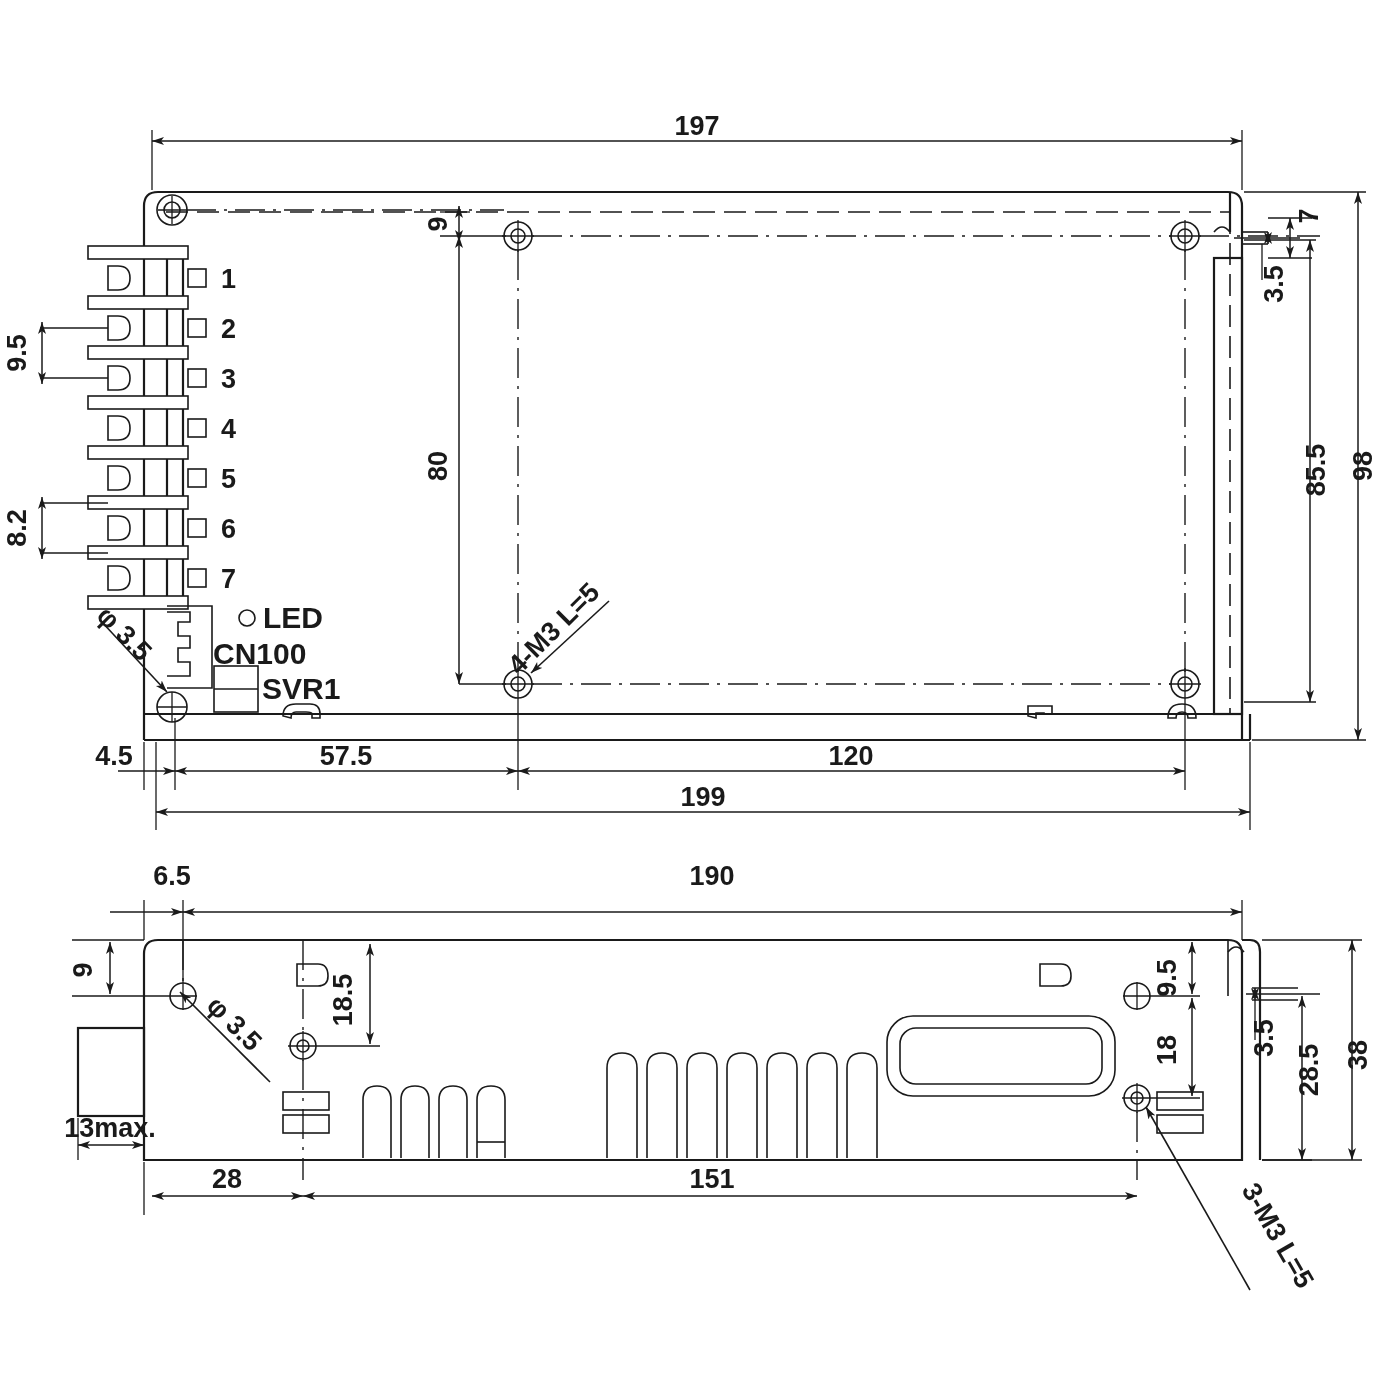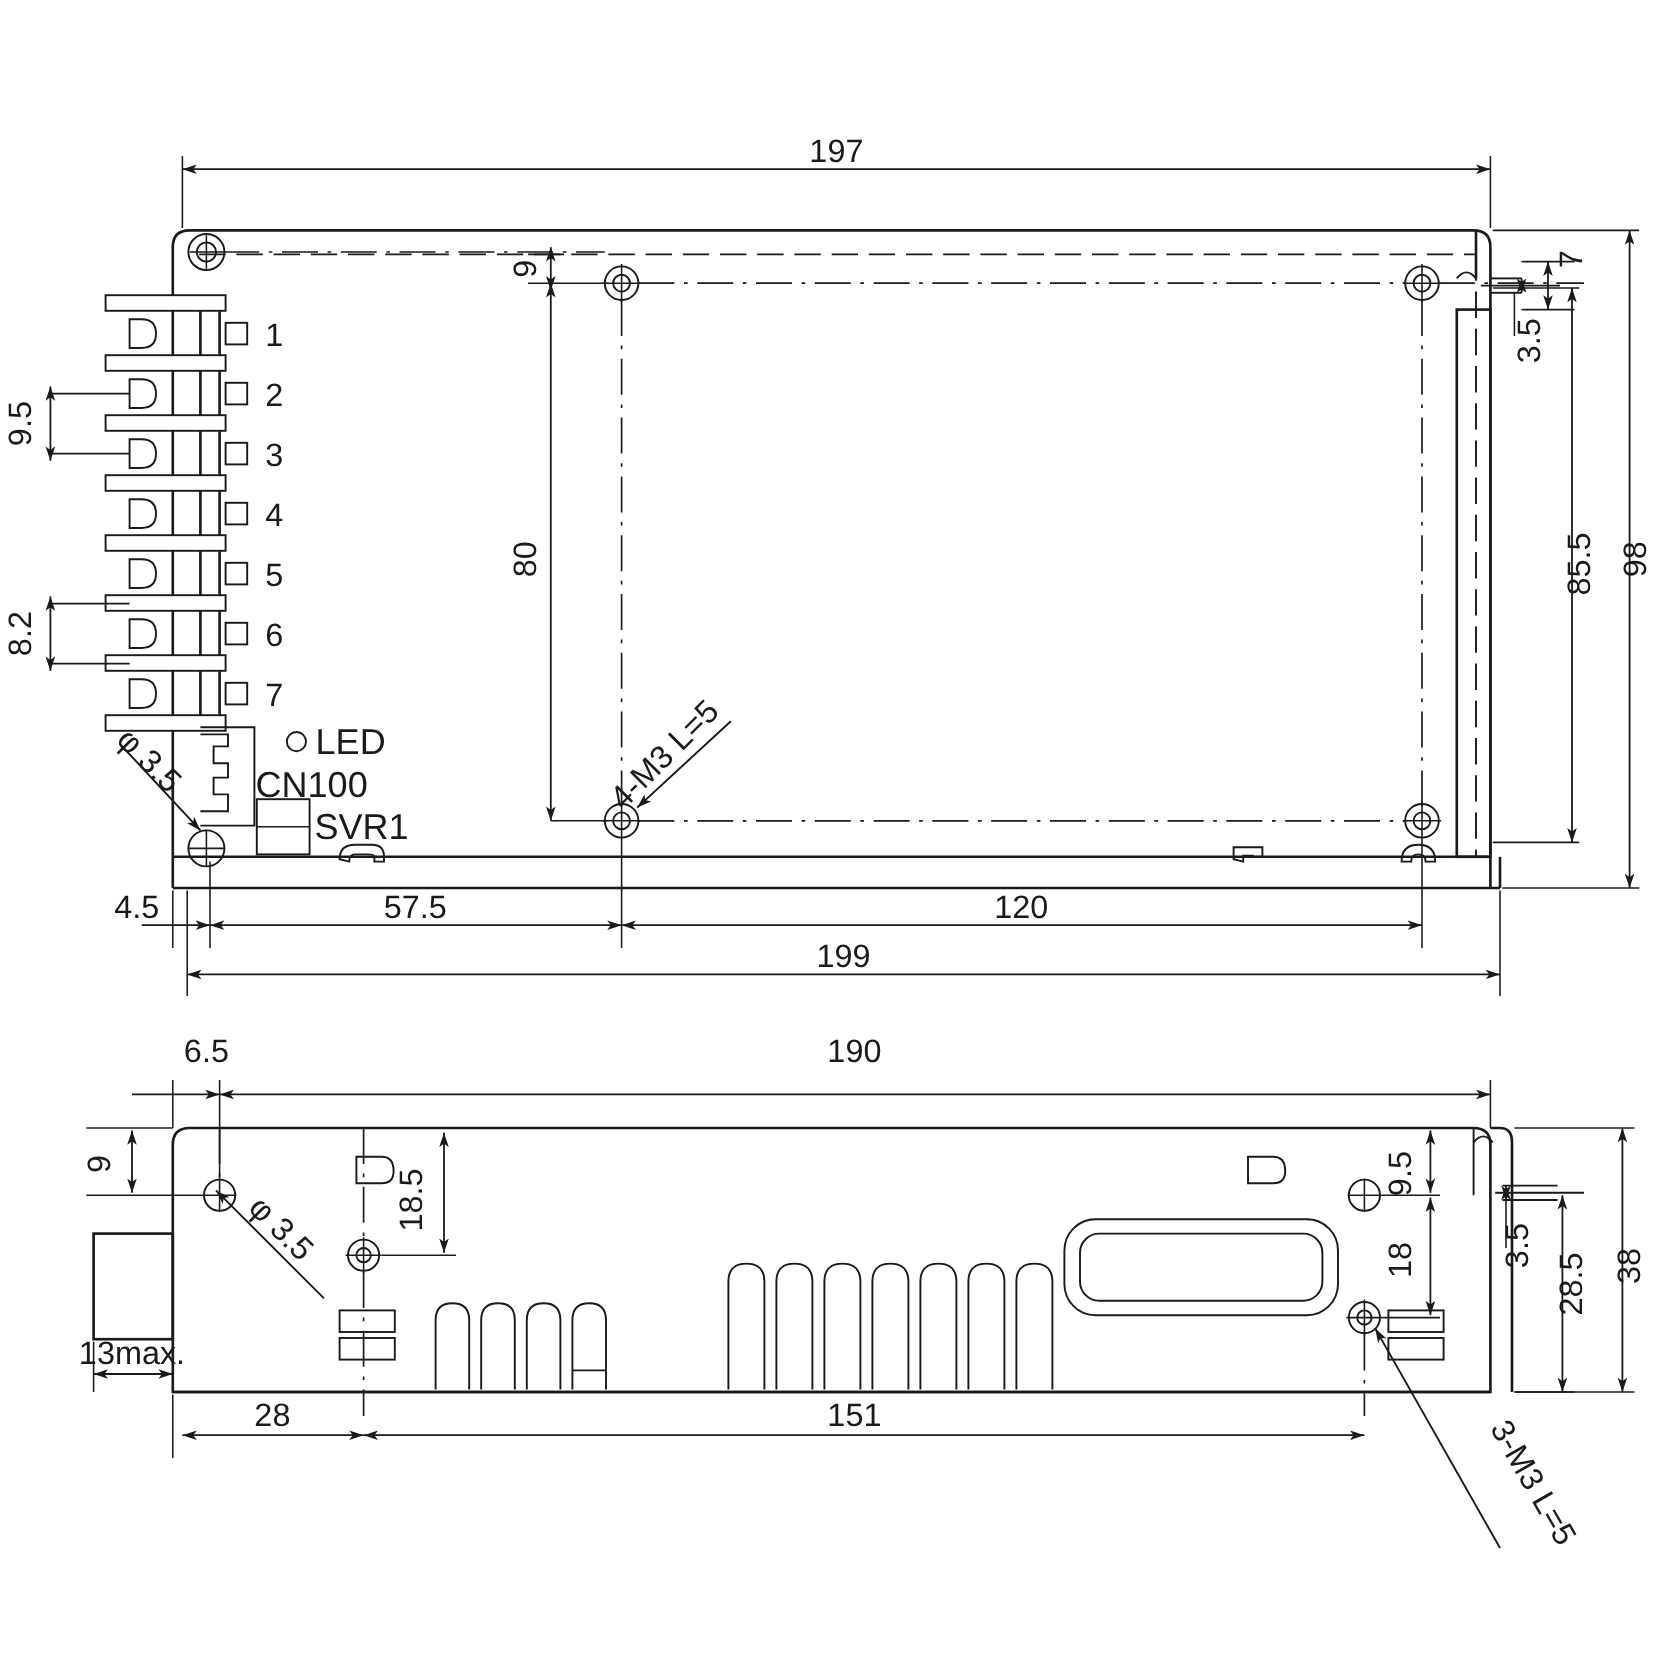--- a/index.html
+++ b/index.html
@@ -3,21 +3,21 @@
 <meta charset="utf-8">
 <title>Mechanical Dimension Drawing</title>
 <style>
   html,body{margin:0;padding:0;background:#ffffff;}
   body{
     width:1400px;height:1400px;
     font-family:"Liberation Sans", sans-serif;
     color:#1a1a1a;
     overflow:hidden;
   }
-  #stage{position:relative;width:1400px;height:1400px;background:#fff;}
+  #stage{position:relative;width:1400px;height:1400px;background:#fff;font-weight:bold;}
   svg#drawing{position:absolute;left:0;top:0;width:1400px;height:1400px;display:block;}
   .ln{stroke:#1a1a1a;fill:none;stroke-width:2.2;}
   .ln-thin{stroke:#1a1a1a;fill:none;stroke-width:1.6;}
   .dim{stroke:#1a1a1a;fill:none;stroke-width:1.5;}
   .ext{stroke:#1a1a1a;fill:none;stroke-width:1.3;}
   .dash{stroke:#1a1a1a;fill:none;stroke-width:1.6;stroke-dasharray:22 9;}
   .center{stroke:#1a1a1a;fill:none;stroke-width:1.4;stroke-dasharray:30 8 3 8;}
   .leader{stroke:#1a1a1a;fill:none;stroke-width:1.6;}
   .wht{fill:#ffffff;}
   text{font-family:"Liberation Sans", sans-serif;fill:#1a1a1a;}

